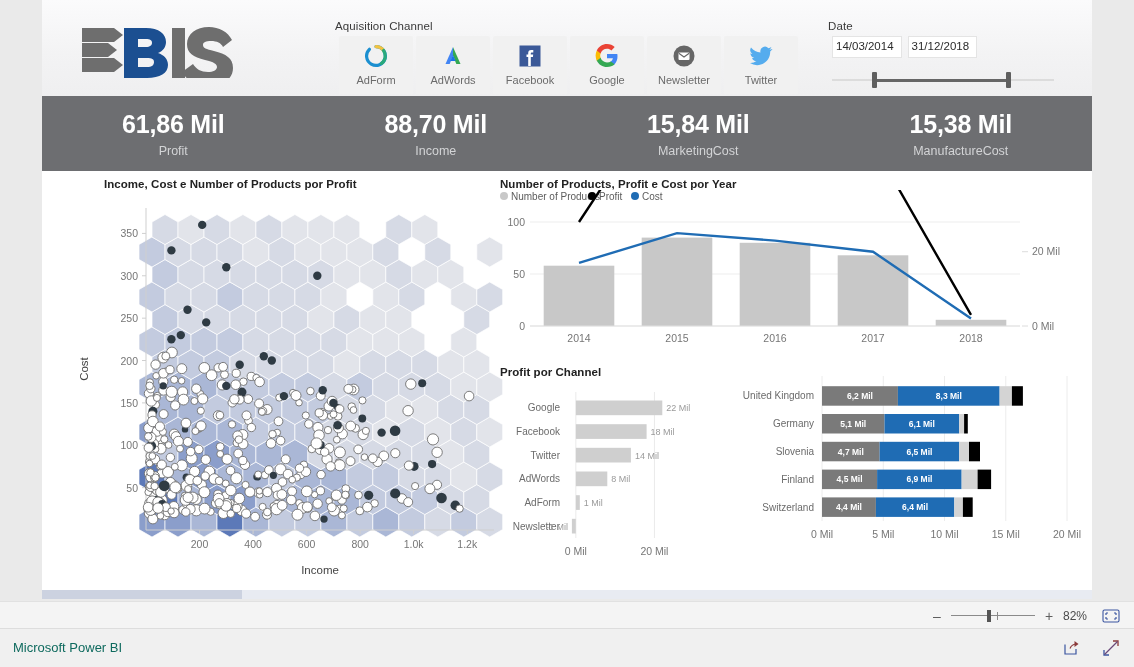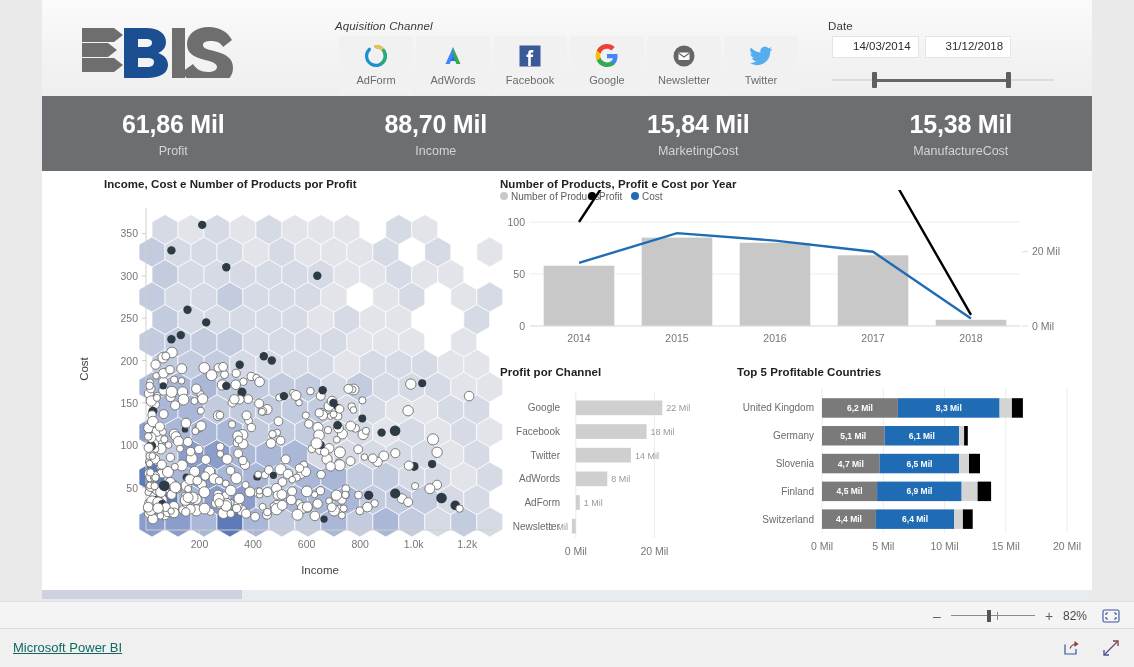--- a/index.html
+++ b/index.html
@@ -25,21 +25,21 @@
   .header-band {
     position: absolute; left: 0; top: 0; width: 1050px; height: 96px;
     background: linear-gradient(180deg,#fbfbfc 0%, #f3f3f4 55%, #efeff0 100%);
   }
   .logo { position: absolute; left: 38px; top: 22px; width: 160px; height: 56px; }
 
   .slicer-label {
     position: absolute; font-size: 11.5px; color: #3a3a3a;
     letter-spacing: .1px;
   }
-  .channel-label { left: 293px; top: 20px; font-style: italic; }
+  .channel-label { left: 293px; top: 20px; }
   .date-label { left: 786px; top: 20px; }
 
   .channel-strip {
     position: absolute; left: 297px; top: 36px; height: 58px;
     display: flex; gap: 3px;
   }
   .channel-tile {
     width: 74px; height: 58px; background: #f1f1f1;
     border-radius: 2px 2px 0 0;
     display: flex; flex-direction: column; align-items: center;
@@ -47,21 +47,21 @@
   }
   .channel-tile .glyph { height: 26px; display: flex; align-items: center; justify-content: center; }
   .channel-tile .cname {
     margin-top: 5px; font-size: 11px; color: #6b6b6b;
   }
 
   .date-slicer { position: absolute; left: 790px; top: 36px; width: 240px; }
   .date-inputs { display: flex; gap: 6px; }
   .date-box {
     background: #fff; border: 1px solid #e4e4e4; font-size: 11.5px;
-    color: #2b2b2b; padding: 3px 7px 4px 20px; line-height: 1.15; text-align: right;
+    color: #2b2b2b; padding: 3px 7px 4px 3px; line-height: 1.15; text-align: right;
   }
   .slider-row { position: relative; margin-top: 13px; height: 18px; width: 222px; }
   .slider-track {
     position: absolute; left: 0; top: 8px; width: 222px; height: 2px; background: #dcdcdc;
   }
   .slider-fill {
     position: absolute; left: 40px; top: 8px; width: 138px; height: 3px; background: #666;
   }
   .slider-handle {
     position: absolute; top: 1px; width: 5px; height: 16px; background: #5f5f5f; border-radius: 1px;
@@ -120,21 +120,21 @@
   .zoom-notch { position: absolute; left: 46px; top: 3px; width: 1px; height: 8px; background: #8a8a8a; }
   .zoom-pct { font-size: 12px; color: #4a4a4a; min-width: 30px; text-align: left; }
   .fit-icon { width: 18px; height: 14px; cursor: pointer; }
 
   
   .footer {
     position: absolute; left: 0; top: 629px; width: 1134px; height: 38px; background: #f0f0f0;
   }
   .pbi-link {
     position: absolute; left: 13px; top: 11px; font-size: 13px; color: #0e6a5e;
-    text-decoration: underline; cursor: pointer;
+    cursor: pointer;
   }
   .pager {
     position: absolute; left: 533px; top: 11px; display: flex; align-items: center; gap: 13px;
   }
   .pager-arrow { font-size: 13px; color: #9a9a9a; cursor: pointer; }
   .pager-text { font-size: 13px; color: #303030; font-weight: bold; margin-top: 48px; }
   .footer-icons {
     position: absolute; right: 14px; top: 10px; display: flex; gap: 22px; align-items: center;
   }
   .footer-icons svg { cursor: pointer; }
@@ -919,21 +919,20 @@
             <rect x="75.9" y="117.2" width="3.9" height="14.7" fill="#cfcfcf"></rect>
             <text x="60" y="128" text-anchor="end" class="cat-label">AdForm</text>
             <text x="83.8" y="128" text-anchor="start" class="bar-label-grey">1 Mil</text>
             <rect x="71.9" y="140.8" width="3.9" height="14.7" fill="#cfcfcf"></rect>
             <text x="60" y="151.66666666666669" text-anchor="end" class="cat-label">Newsletter</text>
             <text x="67.9" y="151.66666666666669" text-anchor="end" class="bar-label-grey">-1 Mil</text>
           </svg>
       </div>
 
       <div class="visual v-country">
-        <div class="visual-title">Top 5 Profitable Countries</div>
         <svg id="country-svg" width="355" height="195" viewBox="0 0 355 195">
             <line x1="85" y1="10" x2="85" y2="155" stroke="#ececec" stroke-width="1"></line>
             <text x="85" y="172" text-anchor="middle" class="axis-tick">0 Mil</text>
             <line x1="146.25" y1="10" x2="146.25" y2="155" stroke="#ececec" stroke-width="1"></line>
             <text x="146.25" y="172" text-anchor="middle" class="axis-tick">5 Mil</text>
             <line x1="207.5" y1="10" x2="207.5" y2="155" stroke="#ececec" stroke-width="1"></line>
             <text x="207.5" y="172" text-anchor="middle" class="axis-tick">10 Mil</text>
             <line x1="268.75" y1="10" x2="268.75" y2="155" stroke="#ececec" stroke-width="1"></line>
             <text x="268.75" y="172" text-anchor="middle" class="axis-tick">15 Mil</text>
             <line x1="330" y1="10" x2="330" y2="155" stroke="#ececec" stroke-width="1"></line>

